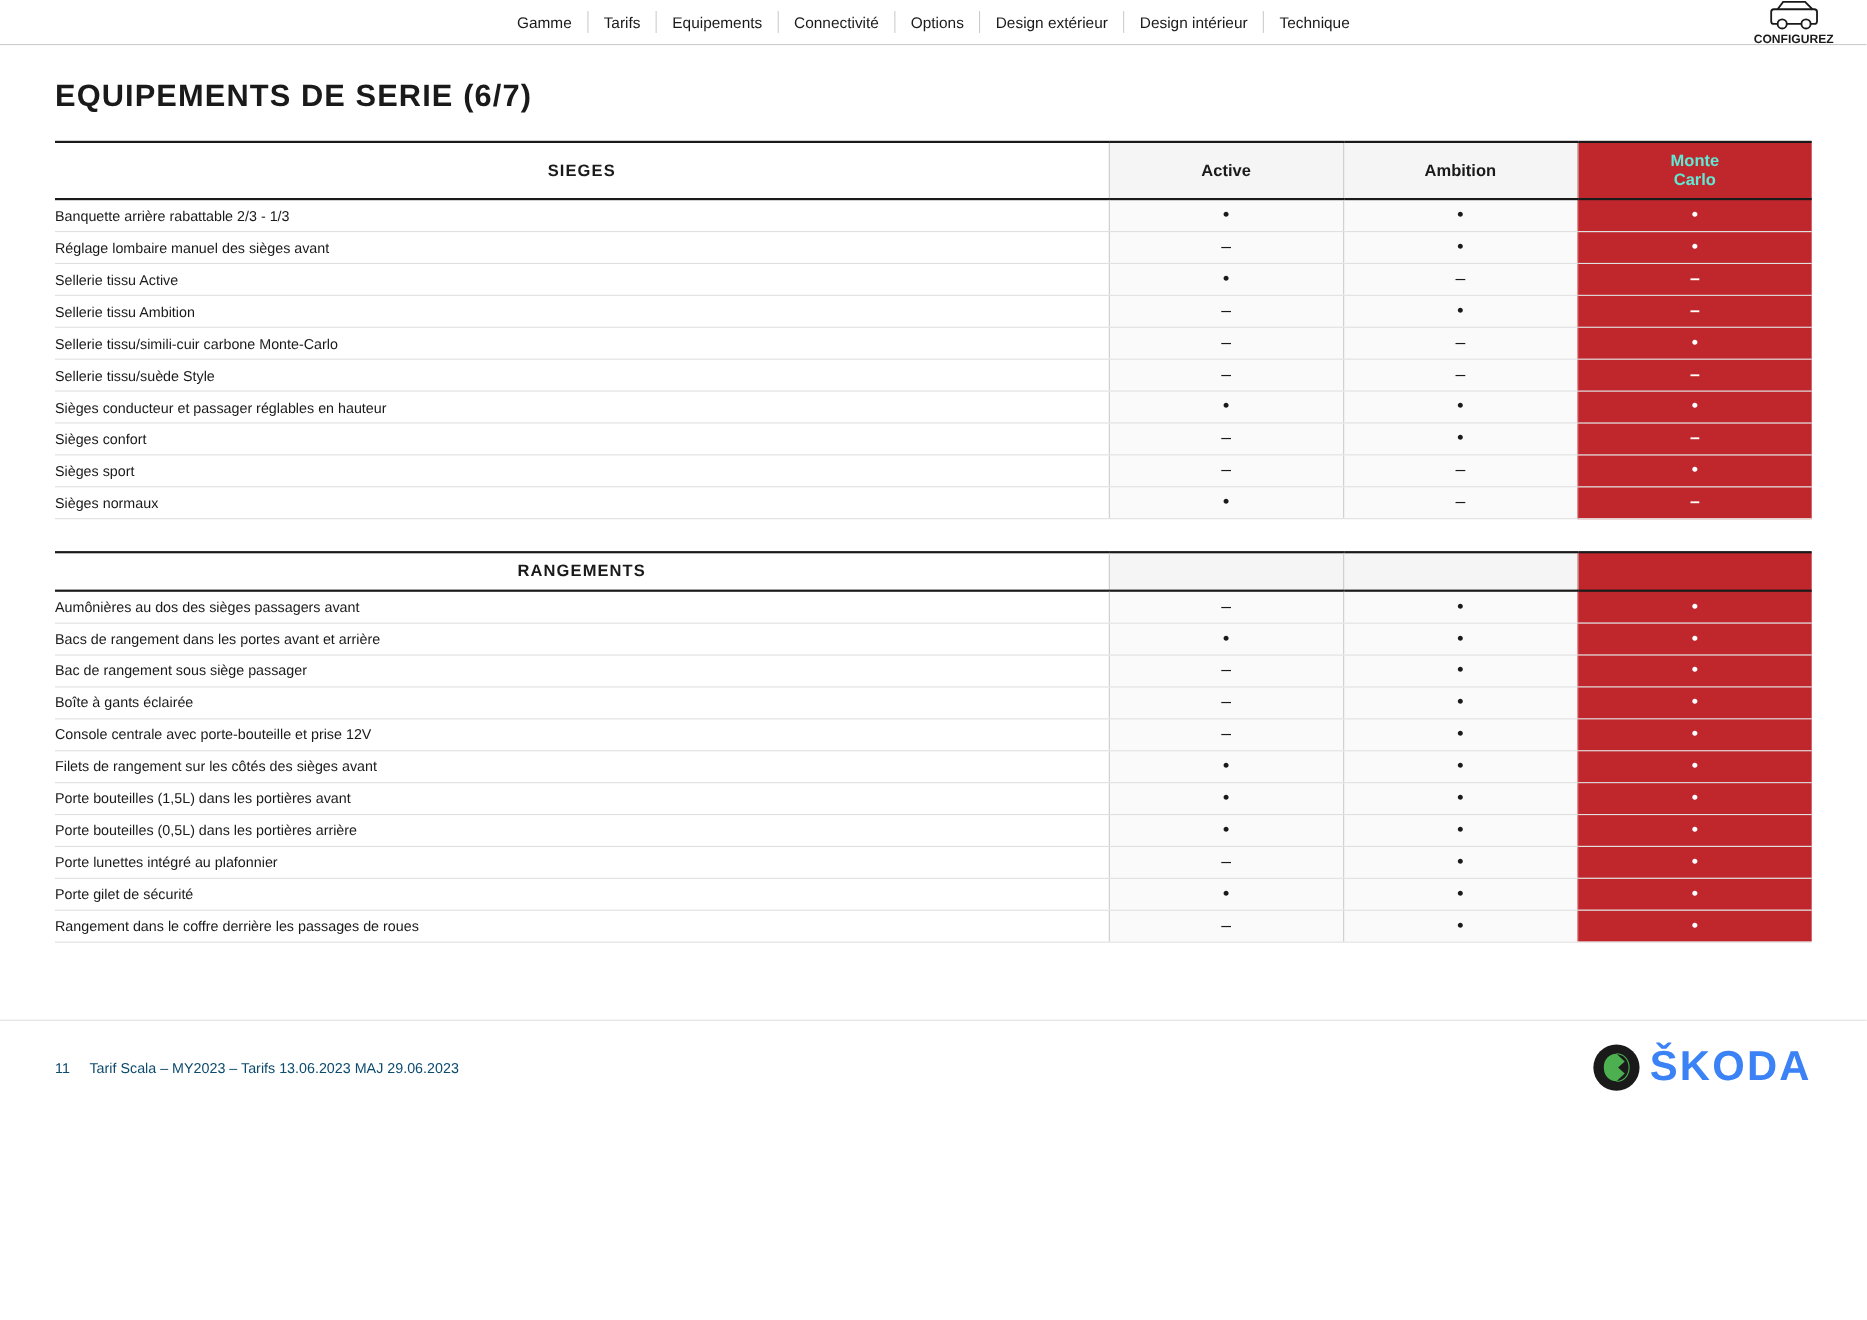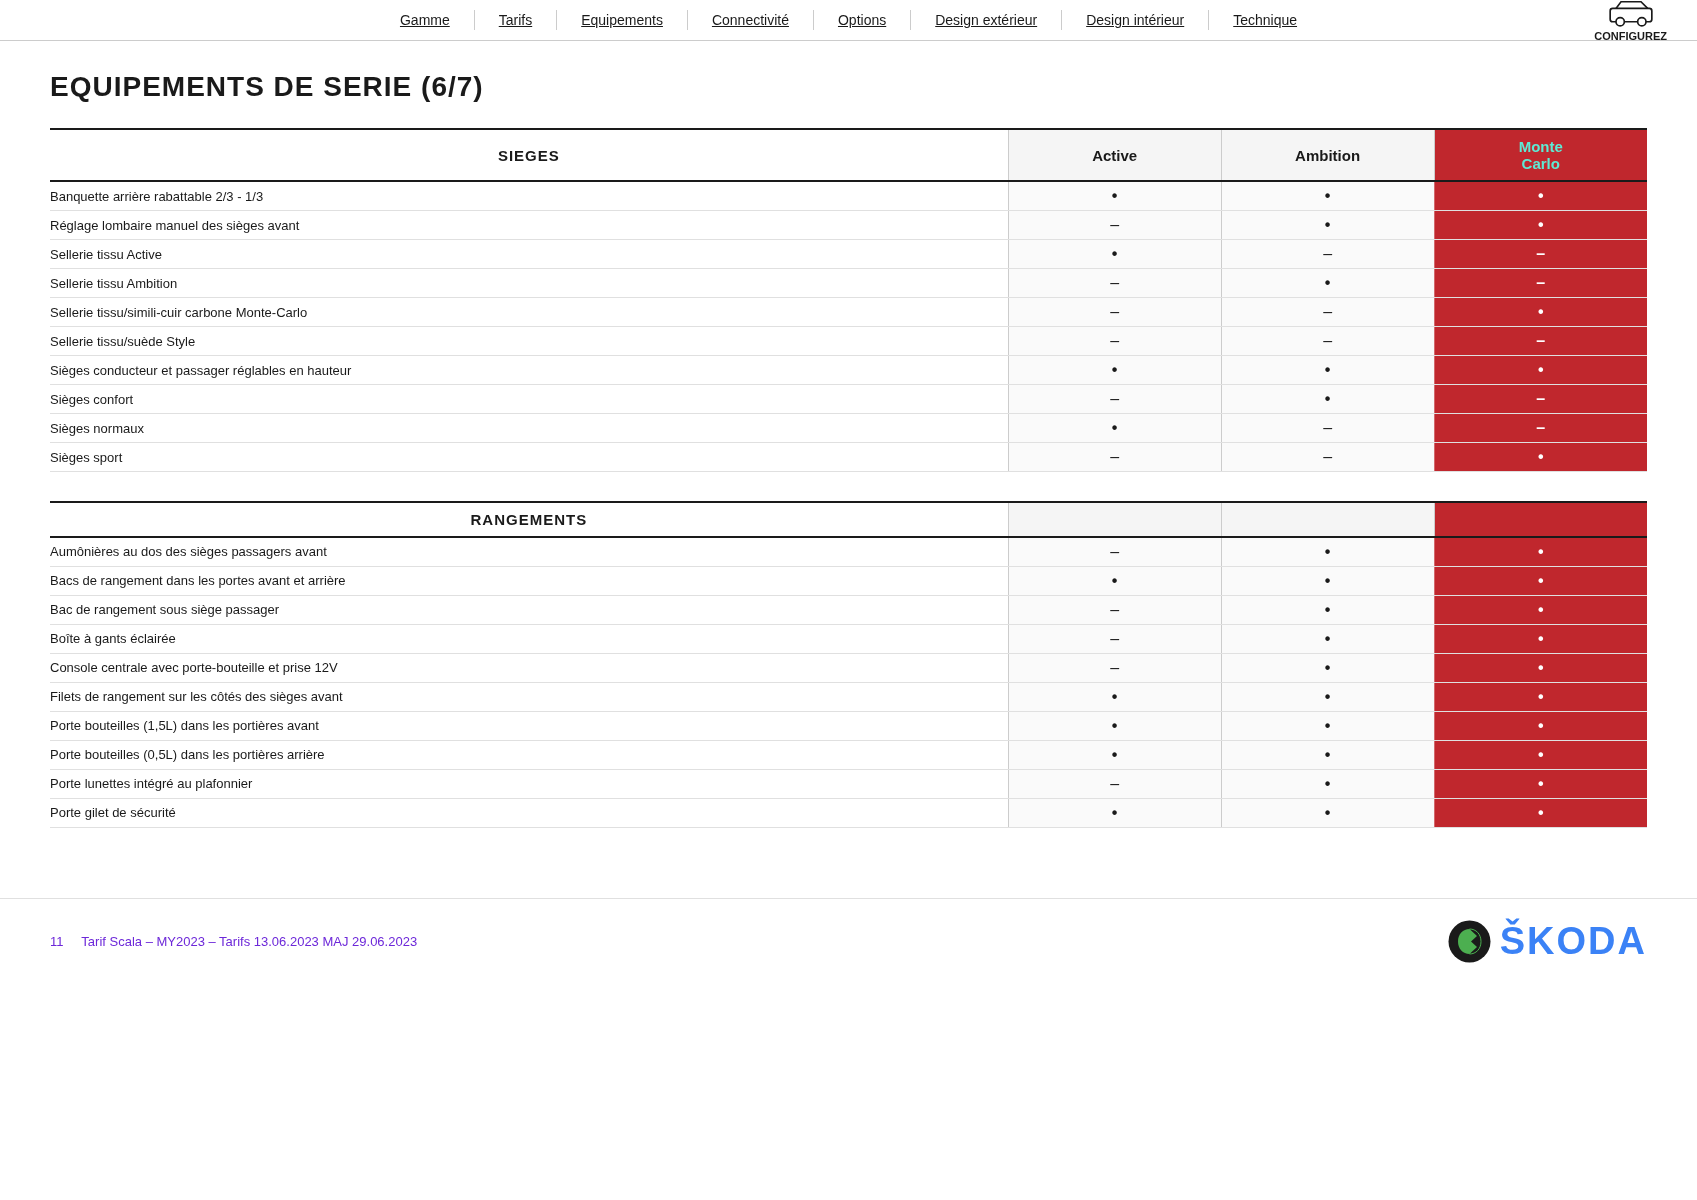--- a/index.html
+++ b/index.html
@@ -15,23 +15,22 @@
     
     .top-nav {
       display: flex;
       align-items: center;
       justify-content: center;
       border-bottom: 1px solid #ccc;
       padding: 10px 30px;
       position: relative;
     }
     .top-nav a {
-      text-decoration: underline;
       color: #1a1a1a;
-      margin: 0 24px;
+      margin: 0 14px;
       font-size: 14px;
       font-weight: 500;
     }
     .nav-separator {
       width: 1px;
       height: 20px;
       background: #ccc;
     }
     .configurez-btn {
       position: absolute;
@@ -131,21 +130,21 @@
     .footer {
       display: flex;
       align-items: center;
       justify-content: space-between;
       padding: 20px 50px 10px 50px;
       margin-top: 40px;
       border-top: 1px solid #e0e0e0;
     }
     .footer-text {
       font-size: 13px;
-      color: #6d28d9;
+      color: #0c4a6e;
     }
     .skoda-logo {
       font-size: 38px;
       font-weight: bold;
       font-family: 'Arial Black', Arial, sans-serif;
       letter-spacing: 2px;
       color: #3b82f6;
       display: flex;
       align-items: center;
       gap: 8px;
@@ -245,30 +244,30 @@
           <td class="cell-ambition" style="border-left: 1px solid rgb(204, 204, 204);"><span class="dot">•</span></td>
           <td class="cell-monte" style="border-left: 1px solid rgba(255, 255, 255, 0.3);"><span class="dot">•</span></td>
         </tr>
         <tr class="data-row">
           <td style="padding-left: 0px;">Sièges confort</td>
           <td class="cell-active" style="border-left: 1px solid rgb(204, 204, 204);"><span class="dash">–</span></td>
           <td class="cell-ambition" style="border-left: 1px solid rgb(204, 204, 204);"><span class="dot">•</span></td>
           <td class="cell-monte" style="border-left: 1px solid rgba(255, 255, 255, 0.3);"><span class="dash">–</span></td>
         </tr>
         <tr class="data-row">
+          <td style="padding-left: 0px;">Sièges sport</td>
+          <td class="cell-active" style="border-left: 1px solid rgb(204, 204, 204);"><span class="dash">–</span></td>
+          <td class="cell-ambition" style="border-left: 1px solid rgb(204, 204, 204);"><span class="dash">–</span></td>
+          <td class="cell-monte" style="border-left: 1px solid rgba(255, 255, 255, 0.3);"><span class="dot">•</span></td>
+        </tr>
+        <tr class="data-row">
           <td style="padding-left: 0px;">Sièges normaux</td>
           <td class="cell-active" style="border-left: 1px solid rgb(204, 204, 204);"><span class="dot">•</span></td>
           <td class="cell-ambition" style="border-left: 1px solid rgb(204, 204, 204);"><span class="dash">–</span></td>
           <td class="cell-monte" style="border-left: 1px solid rgba(255, 255, 255, 0.3);"><span class="dash">–</span></td>
-        </tr>
-        <tr class="data-row">
-          <td style="padding-left: 0px;">Sièges sport</td>
-          <td class="cell-active" style="border-left: 1px solid rgb(204, 204, 204);"><span class="dash">–</span></td>
-          <td class="cell-ambition" style="border-left: 1px solid rgb(204, 204, 204);"><span class="dash">–</span></td>
-          <td class="cell-monte" style="border-left: 1px solid rgba(255, 255, 255, 0.3);"><span class="dot">•</span></td>
         </tr>
       </tbody>
 
     <tbody>
       <tr>
           <td colspan="4" class="section-gap"></td>
         </tr>
     </tbody>
 
     <tbody id="rangements-section">
@@ -331,20 +330,26 @@
         </tr>
         <tr class="data-row">
           <td style="padding-left: 0px;">Porte lunettes intégré au plafonnier</td>
           <td class="cell-active" style="border-left: 1px solid rgb(204, 204, 204);"><span class="dash">–</span></td>
           <td class="cell-ambition" style="border-left: 1px solid rgb(204, 204, 204);"><span class="dot">•</span></td>
           <td class="cell-monte" style="border-left: 1px solid rgba(255, 255, 255, 0.3);"><span class="dot">•</span></td>
         </tr>
         <tr class="data-row">
           <td style="padding-left: 0px;">Porte gilet de sécurité</td>
           <td class="cell-active" style="border-left: 1px solid rgb(204, 204, 204);"><span class="dot">•</span></td>
+          <td class="cell-ambition" style="border-left: 1px solid rgb(204, 204, 204);"><span class="dot">•</span></td>
+          <td class="cell-monte" style="border-left: 1px solid rgba(255, 255, 255, 0.3);"><span class="dot">•</span></td>
+        </tr>
+        <tr class="data-row">
+          <td style="padding-left: 0px;">Rangement dans le coffre derrière les passages de roues</td>
+          <td class="cell-active" style="border-left: 1px solid rgb(204, 204, 204);"><span class="dash">–</span></td>
           <td class="cell-ambition" style="border-left: 1px solid rgb(204, 204, 204);"><span class="dot">•</span></td>
           <td class="cell-monte" style="border-left: 1px solid rgba(255, 255, 255, 0.3);"><span class="dot">•</span></td>
         </tr>
       </tbody>
 
   </table>
 </div>
 
 <div class="footer">
   <div class="footer-text">

